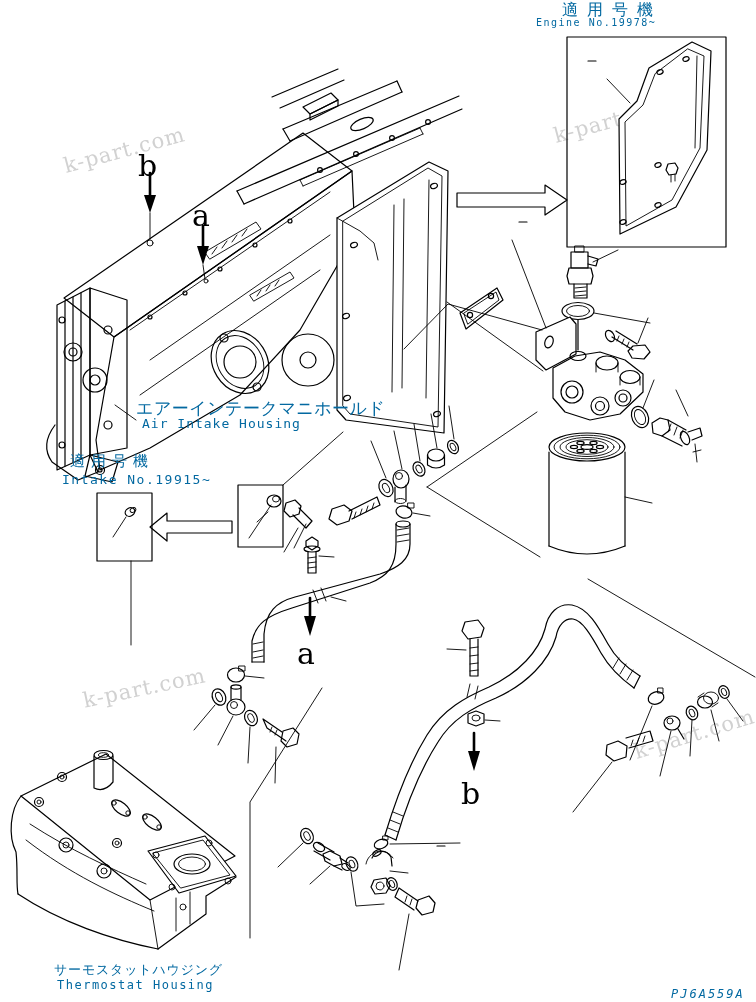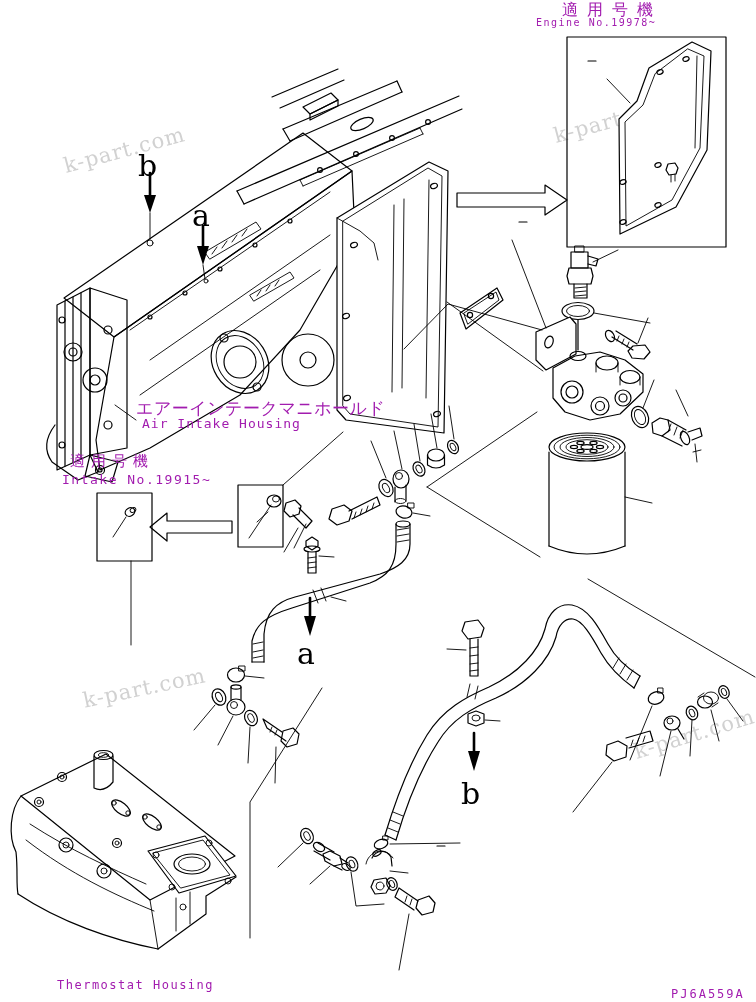--- a/index.html
+++ b/index.html
@@ -5,21 +5,21 @@
   html,body{margin:0;padding:0;background:#fff;}
   .page{position:relative;width:756px;height:1002px;background:#fff;overflow:hidden;}
   .art{position:absolute;left:0;top:0;}
   .art path,.art line,.art circle,.art ellipse,.art polygon,.art polyline,.art rect{
     fill:none;stroke:#000;stroke-width:1.2;stroke-linecap:round;stroke-linejoin:round;}
   .art .thin{stroke-width:0.9;}
   .art .thick{stroke-width:2.6;}
   .art .fillb{fill:#000;stroke:none;}
   .art .wht{fill:#fff;}
   .marker{font-family:"DejaVu Serif","Liberation Serif",serif;font-size:30px;fill:#000;stroke:none;}
-  .label{position:absolute;color:#a21caf;white-space:nowrap;}
+  .label{position:absolute;color:#0369a1;white-space:nowrap;}
   .jp{font-family:"DejaVu Sans","Liberation Sans",sans-serif;}
   .en{font-family:"DejaVu Sans Mono","Liberation Mono",monospace;}
   .watermark{position:absolute;font-family:"DejaVu Serif","Liberation Serif",serif;
     color:#c9c9c9;opacity:.85;font-size:21px;letter-spacing:1px;white-space:nowrap;}
 </style>
 </head>
 <body>
 
 <div class="page">
 
@@ -437,16 +437,17 @@
 
   <div class="label jp" style="left:562px;top:0px;font-size:16px;letter-spacing:9px;">適用号機</div>
   <div class="label en" style="left:536px;top:17px;font-size:10px;letter-spacing:1.5px;">Engine No.19978~</div>
 
   <div class="label jp" style="left:136px;top:397px;font-size:17px;letter-spacing:0.5px;">エアーインテークマニホールド</div>
   <div class="label en" style="left:142px;top:416px;font-size:13px;letter-spacing:1px;">Air Intake Housing</div>
 
   <div class="label jp" style="left:70px;top:452px;font-size:15px;letter-spacing:6px;">適用号機</div>
   <div class="label en" style="left:62px;top:472px;font-size:13px;letter-spacing:1.5px;">Intake No.19915~</div>
 
+  <div class="label jp" style="left:54px;top:961px;font-size:13px;letter-spacing:0.8px;">サーモスタットハウジング</div>
   <div class="label en" style="left:57px;top:978px;font-size:12px;letter-spacing:1.5px;">Thermostat Housing</div>
 
-  <div class="label en" style="left:671px;top:987px;font-size:12px;letter-spacing:2px;">PJ6A559A</div>
+  <div class="label en" style="left:671px;top:987px;font-size:12px;letter-spacing:2px;font-style:italic;">PJ6A559A</div>
 </div>
 
 </body></html>

